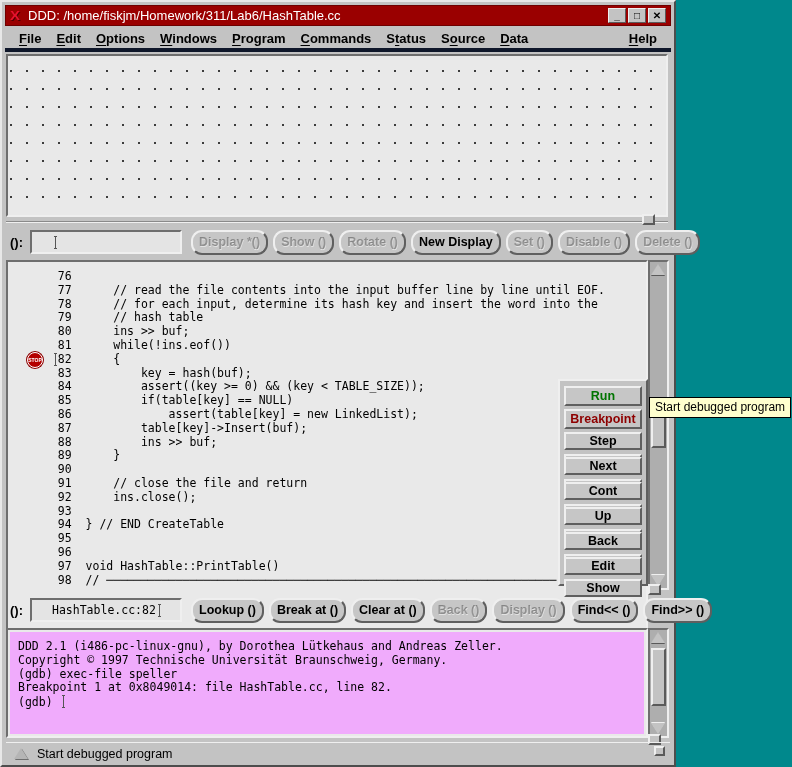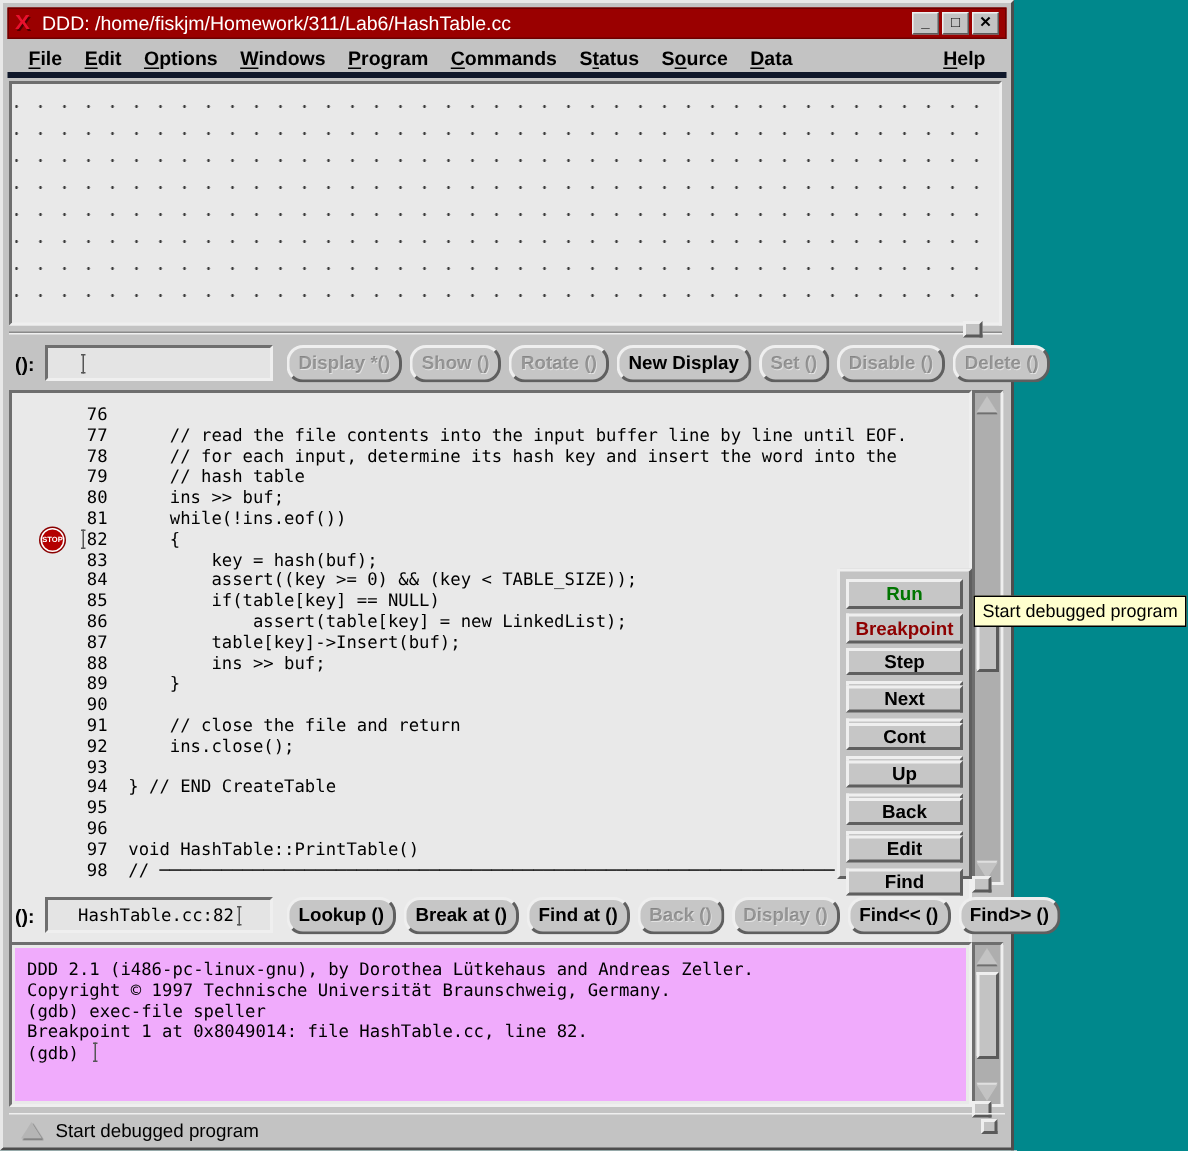--- a/index.html
+++ b/index.html
@@ -187,21 +187,21 @@
     <div class="grip" style="left:646px; top:582px;"></div>
 
     <div class="toolbar" style="top:594px;">
       <span class="tb-label">():</span>
       <div class="fake-input">
         <span>HashTable.cc:82</span>
         <span class="caret">
             <span></span>
           </span>
       </div>
-      <span id="source-buttons" style="display:contents;"><button class="tb-btn">Lookup ()</button><button class="tb-btn">Break at ()</button><button class="tb-btn">Find at ()</button><button class="tb-btn disabled">Back ()</button><button class="tb-btn disabled">Display ()</button><button class="tb-btn">Find&lt;&lt; ()</button><button class="tb-btn">Find&gt;&gt; ()</button></span>
+      <span id="source-buttons" style="display:contents;"><button class="tb-btn">Lookup ()</button><button class="tb-btn">Break at ()</button><button class="tb-btn">Clear at ()</button><button class="tb-btn disabled">Back ()</button><button class="tb-btn disabled">Display ()</button><button class="tb-btn">Find&lt;&lt; ()</button><button class="tb-btn">Find&gt;&gt; ()</button></span>
     </div>
 
     <div class="console-pane sunken">
       <div class="console-text" id="console"><div>DDD 2.1 (i486-pc-linux-gnu), by Dorothea Lütkehaus and Andreas Zeller.</div><div>Copyright © 1997 Technische Universität Braunschweig, Germany.</div><div>(gdb) exec-file speller</div><div>Breakpoint 1 at 0x8049014: file HashTable.cc, line 82.</div><div>(gdb) <span class="caret"><span></span></span></div></div>
     </div>
     <div class="vscroll" style="left:646px; top:626px; height:110px;">
       <div class="sb-arrow sb-up"></div>
       <div class="sb-thumb" style="top:18px; height:58px;"></div>
       <div class="sb-arrow sb-dn"></div>
     </div>
@@ -231,19 +231,19 @@
         <div class="cmd-row">
           <button class="cmd-btn">Up</button>
           <button class="cmd-btn">Down</button>
         </div>
         <div class="cmd-row">
           <button class="cmd-btn">Back</button>
           <button class="cmd-btn">Fwd</button>
         </div>
         <div class="cmd-row">
           <button class="cmd-btn">Edit</button>
-          <button class="cmd-btn">Find</button>
+          <button class="cmd-btn">Show</button>
         </div>
       </div>
   </div>
 
   <div class="tooltip" style="background: rgb(255, 255, 206);">Start debugged program</div>
 </div>
 
 </body></html>

